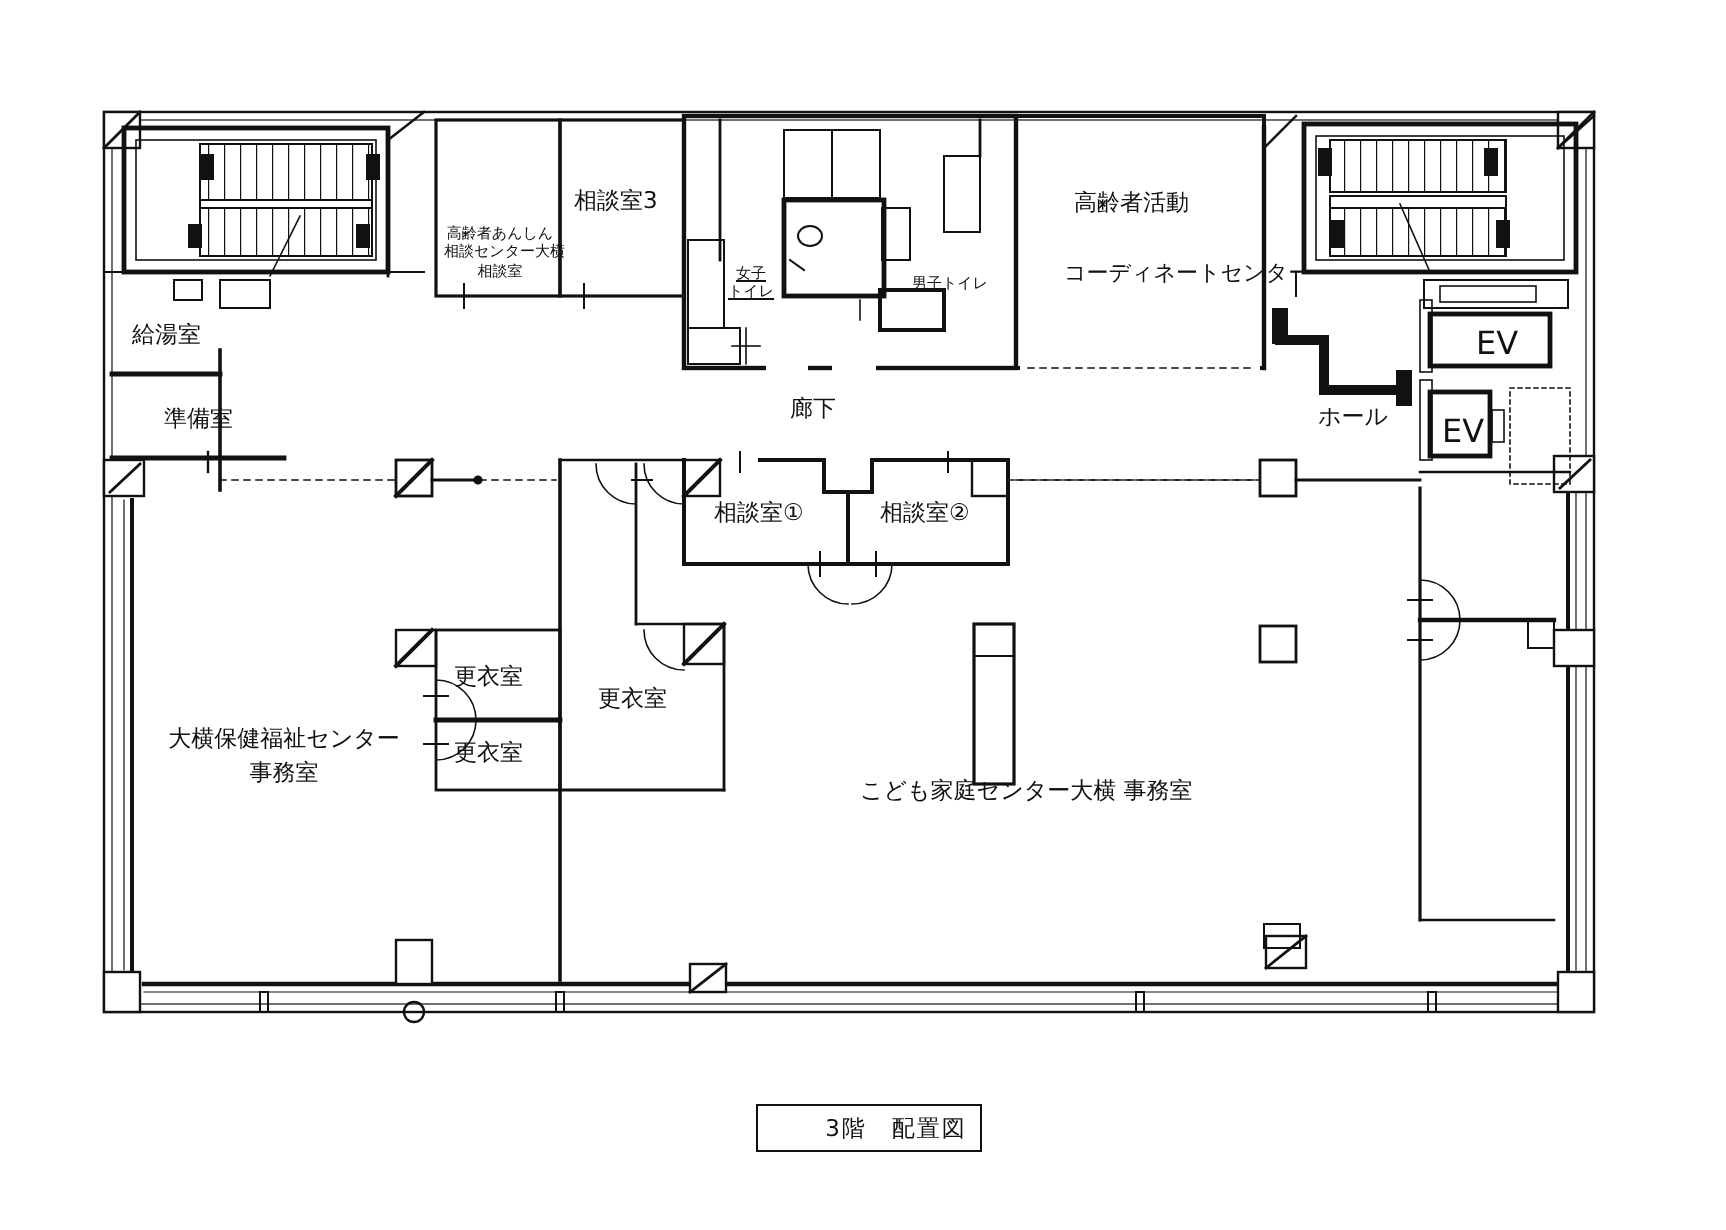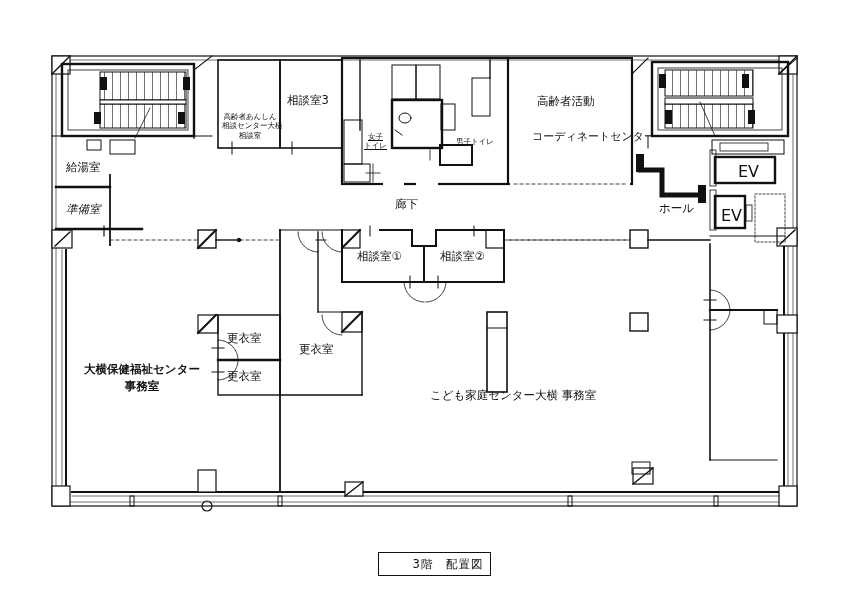--- a/index.html
+++ b/index.html
@@ -2,21 +2,21 @@
 <html><head>
 <meta charset="utf-8">
 <style>
   html, body { margin: 0; padding: 0; background: #fff; }
   body { width: 863px; height: 615px; position: relative; overflow: hidden;
          font-family: "DejaVu Sans", sans-serif; color: #111; }
   svg { position: absolute; left: 0; top: 0; }
   .lbl { position: absolute; white-space: nowrap; font-size: 12px; color: #111; line-height: 1; }
   .lbl.xs { font-size: 7.5px; line-height: 1.25; text-align: center; margin-top: 24px; }
   .lbl.md { font-size: 11.5px; }
-  .lbl.center { text-align: center; font-weight: bold; }
+  .lbl.center { text-align: center; }
   .title-box { position: absolute; left: 378px; top: 552px; width: 84px; height: 22px;
                border: 1.5px solid #111; display: flex; align-items: center; justify-content: center;
                font-size: 11.5px; letter-spacing: 1px; padding-left: 27px; }
   .ev { font-family: "DejaVu Sans", sans-serif; font-size: 16px; }
 </style>
 </head>
 <body>
 
 <svg width="863" height="615" viewBox="0 0 863 615">
   <defs>
@@ -228,21 +228,21 @@
 <div class="lbl xs" style="left:364px; top:108px; text-align:center;text-decoration:underline;">
   <span>女子</span><br>
   <span>トイレ</span>
 </div>
 <div class="lbl xs" style="left:456px; top:113px;">男子トイレ</div>
 
 <div class="lbl md" style="left:537px; top:96px;">高齢者活動</div>
 <div class="lbl" style="left:532px; top:131px; font-size:11px;">コーディネートセンター</div>
 
 <div class="lbl md" style="left:66px; top:162px;">給湯室</div>
-<div class="lbl md" style="left:66px; top:204px;font-style:italic;">準備室</div>
+<div class="lbl md" style="left:82px; top:204px;">準備室</div>
 
 <div class="lbl md" style="left:395px; top:199px;">廊下</div>
 <div class="lbl md" style="left:659px; top:203px;">ホール</div>
 
 <div class="lbl ev" style="left:738px; top:164px;">EV</div>
 <div class="lbl ev" style="left:721px; top:208px;">EV</div>
 
 <div class="lbl md" style="left:357px; top:251px;">相談室①</div>
 <div class="lbl md" style="left:440px; top:251px;">相談室②</div>
 

